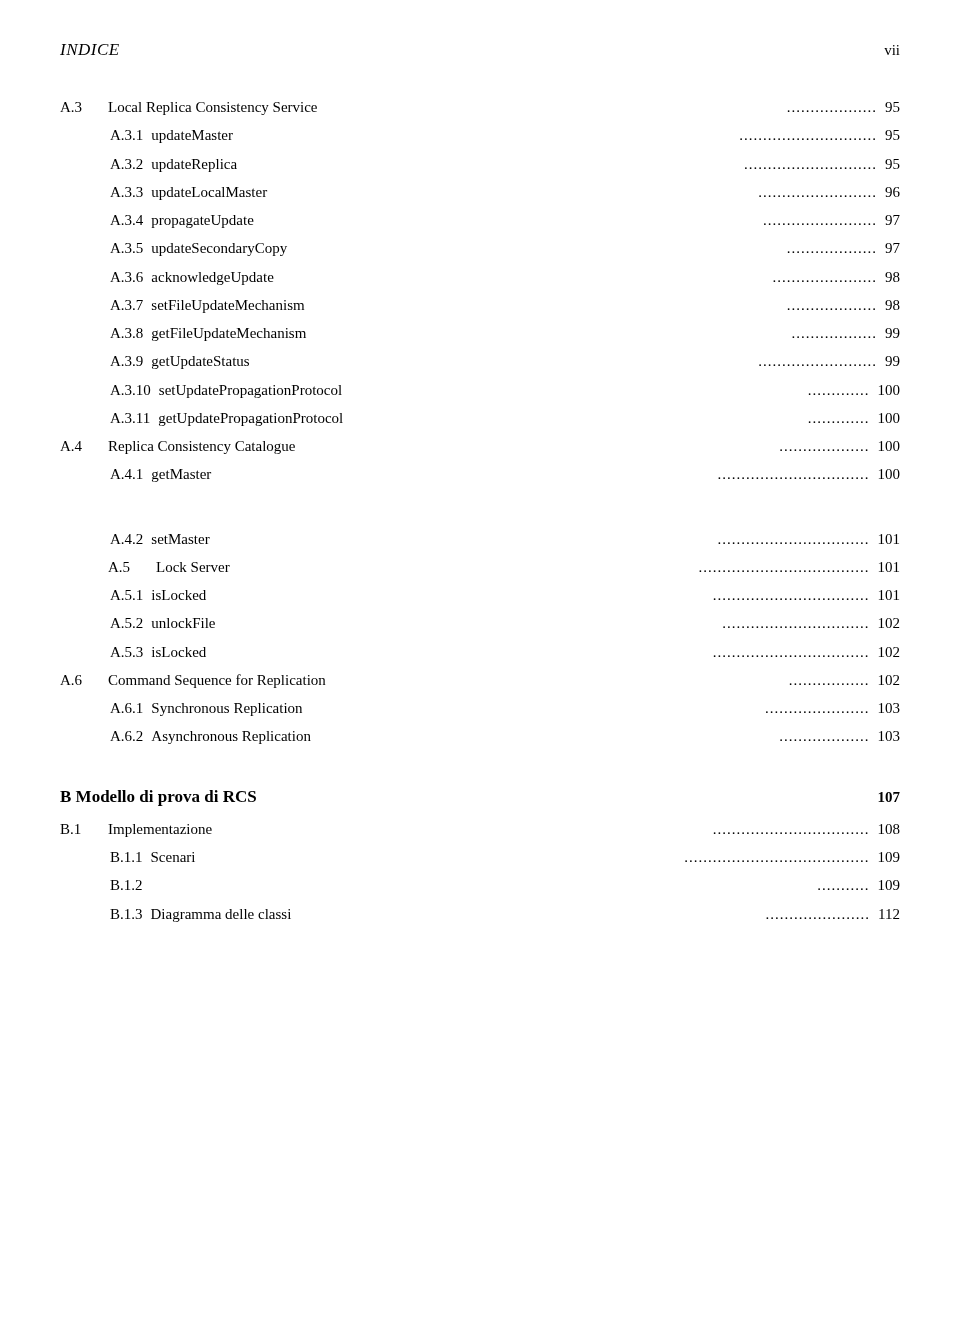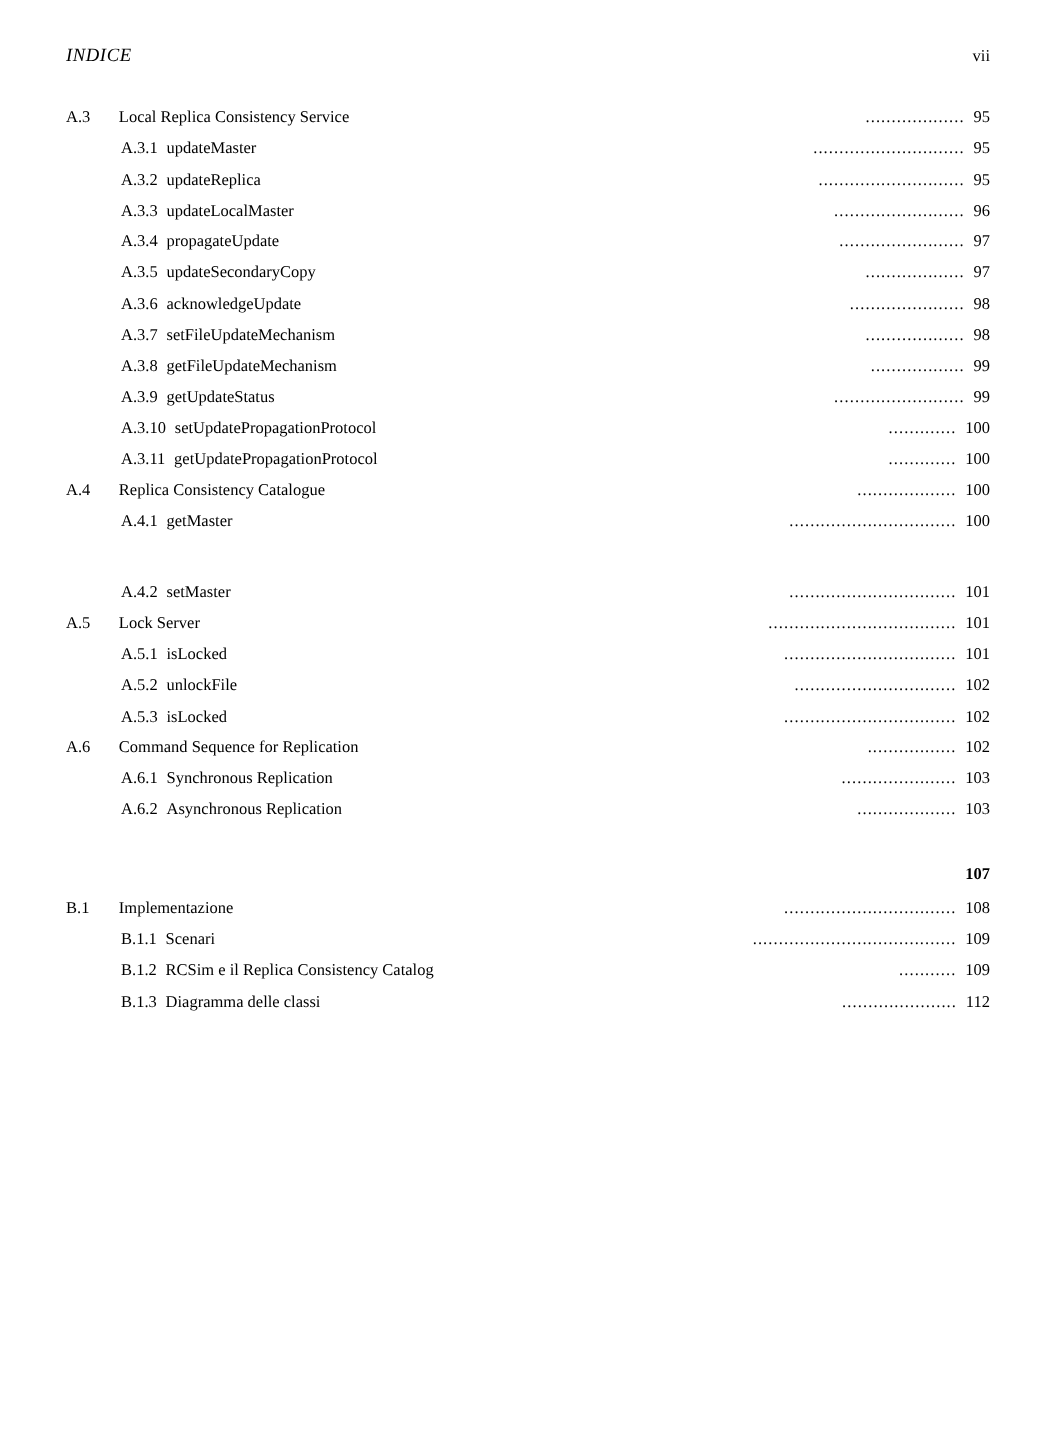--- a/index.html
+++ b/index.html
@@ -176,21 +176,21 @@
       <span class="entry-page">100</span>
     </div>
     <div class="toc-entry toc-block">
       <span class="entry-label" style="padding-left: 50px; min-width: 60px;">A.4.2</span>
       <span style="width: 8px; display: inline-block;"></span>
       <span class="entry-text" style="white-space: nowrap; margin-top: 36px;">setMaster</span>
       <span class="entry-dots" style="flex: 1 1 0%; text-align: right; letter-spacing: 1px; overflow: hidden; padding-left: 4px; padding-right: 4px;">................................</span>
       <span class="entry-page">101</span>
     </div>
     <div class="toc-entry toc-block">
-      <span class="entry-label" style="padding-left: 0px; min-width: 40px;">A.5</span>
+      <span class="entry-label" style="padding-left: 0px; min-width: 40px; margin-left: 48px;">A.5</span>
       <span style="width: 8px; display: inline-block;"></span>
       <span class="entry-text" style="white-space: nowrap;">Lock Server</span>
       <span class="entry-dots" style="flex: 1 1 0%; text-align: right; letter-spacing: 1px; overflow: hidden; padding-left: 4px; padding-right: 4px;">....................................</span>
       <span class="entry-page">101</span>
     </div>
     <div class="toc-entry toc-block">
       <span class="entry-label" style="padding-left: 50px; min-width: 60px;">A.5.1</span>
       <span style="width: 8px; display: inline-block;"></span>
       <span class="entry-text" style="white-space: nowrap;">isLocked</span>
       <span class="entry-dots" style="flex: 1 1 0%; text-align: right; letter-spacing: 1px; overflow: hidden; padding-left: 4px; padding-right: 4px;">.................................</span>
@@ -228,20 +228,21 @@
       <span class="entry-label" style="padding-left: 50px; min-width: 60px;">A.6.2</span>
       <span style="width: 8px; display: inline-block;"></span>
       <span class="entry-text" style="white-space: nowrap;">Asynchronous Replication</span>
       <span class="entry-dots" style="flex: 1 1 0%; text-align: right; letter-spacing: 1px; overflow: hidden; padding-left: 4px; padding-right: 4px;">...................</span>
       <span class="entry-page">103</span>
     </div>
   </div>
 
 <div class="big-section">
   <div class="toc-entry section-b-header">
+    <span class="entry-label">B  Modello di prova di RCS</span>
     <span class="entry-dots" style="flex: 1 1 0%;"> </span>
     <span class="entry-page">107</span>
   </div>
   <div id="toc-entries-b">
       <div class="toc-entry toc-block">
         <span class="entry-label" style="padding-left: 0px; min-width: 40px;">B.1</span>
         <span style="width: 8px; display: inline-block;"></span>
         <span style="white-space: nowrap;">Implementazione</span>
         <span class="entry-dots" style="flex: 1 1 0%; text-align: right; letter-spacing: 1px; overflow: hidden; padding-left: 4px; padding-right: 4px;">.................................</span>
         <span class="entry-page">108</span>
@@ -249,21 +250,20 @@
       <div class="toc-entry toc-block">
         <span class="entry-label" style="padding-left: 50px; min-width: 60px;">B.1.1</span>
         <span style="width: 8px; display: inline-block;"></span>
         <span style="white-space: nowrap;">Scenari</span>
         <span class="entry-dots" style="flex: 1 1 0%; text-align: right; letter-spacing: 1px; overflow: hidden; padding-left: 4px; padding-right: 4px;">.......................................</span>
         <span class="entry-page">109</span>
       </div>
       <div class="toc-entry toc-block">
         <span class="entry-label" style="padding-left: 50px; min-width: 60px;">B.1.2</span>
         <span style="width: 8px; display: inline-block;"></span>
-        <span style="white-space: nowrap;">RCSim e il Replica Consistency Catalog</span>
         <span class="entry-dots" style="flex: 1 1 0%; text-align: right; letter-spacing: 1px; overflow: hidden; padding-left: 4px; padding-right: 4px;">...........</span>
         <span class="entry-page">109</span>
       </div>
       <div class="toc-entry toc-block">
         <span class="entry-label" style="padding-left: 50px; min-width: 60px;">B.1.3</span>
         <span style="width: 8px; display: inline-block;"></span>
         <span style="white-space: nowrap;">Diagramma delle classi</span>
         <span class="entry-dots" style="flex: 1 1 0%; text-align: right; letter-spacing: 1px; overflow: hidden; padding-left: 4px; padding-right: 4px;">......................</span>
         <span class="entry-page">112</span>
       </div>

